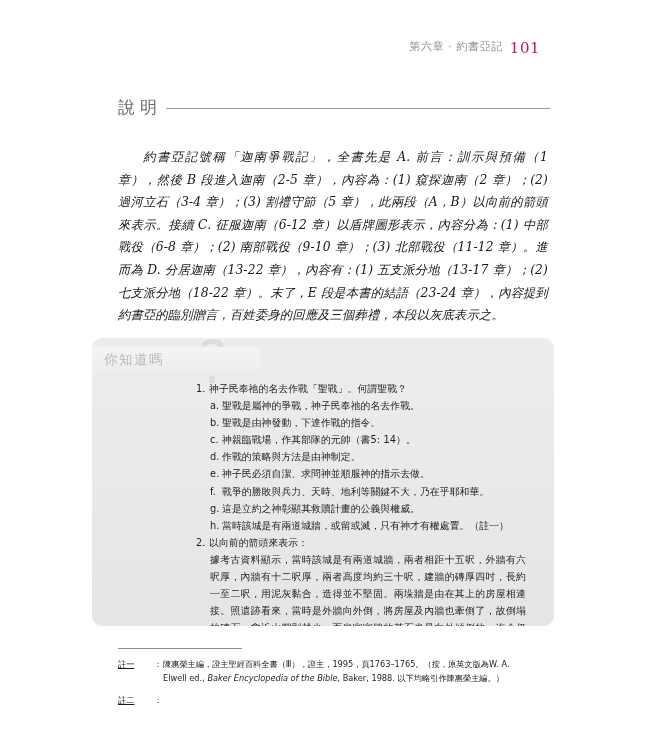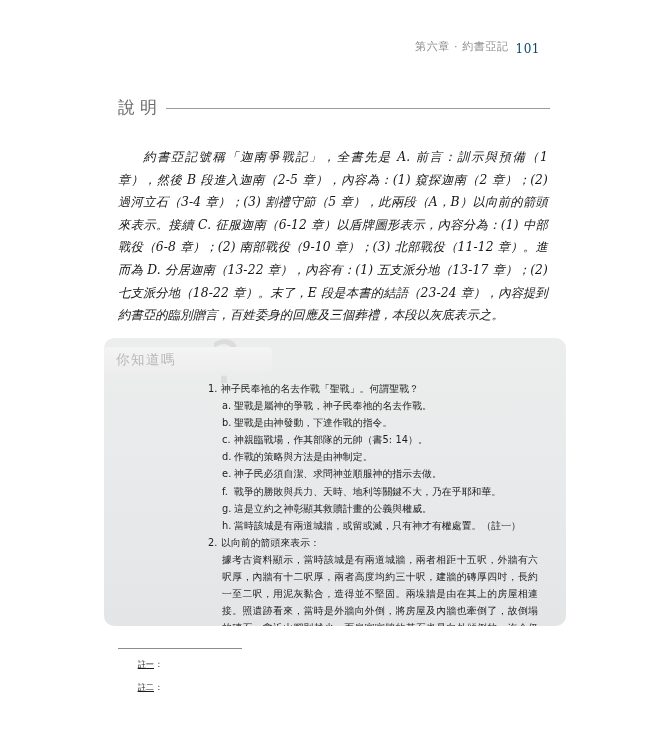--- a/index.html
+++ b/index.html
@@ -27,22 +27,22 @@
     box-sizing: border-box;
     color: #8e8e8e;
     white-space: nowrap;
   }
   .page-header .chap {
     font-size: 11px;
     letter-spacing: 0.6px;
     vertical-align: 3px;
   }
   .page-header .folio {
-    font-size: 12px;
-    color: #0c4a6e;
+    font-size: 15px;
+    color: #be185d;
     margin-left: 7px;
     letter-spacing: 0.5px;
     font-family: "DejaVu Serif", "Liberation Serif", serif;
     margin-top: 28px;
   }
 
   
   .section-title-row {
     position: absolute;
     top: 96px;
@@ -80,21 +80,21 @@
     color: #151515;
     letter-spacing: 0.15px;
     font-style: italic;
   }
   .intro .indent { display: inline-block; width: 24px; }
 
   
   .know-panel {
     position: absolute;
     top: 338px;
-    left: 104px;
+    left: 92px;
     width: 462px;
     height: 288px;
     background: linear-gradient(to bottom, #eceded 0%, #e8e9ea 55%, #e4e5e6 100%);
     border-radius: 10px;
     box-sizing: border-box;
     overflow: hidden;
   }
   .know-tab {
     position: absolute;
     top: 9px;
@@ -166,21 +166,20 @@
     background: #8d8d8d;
     margin-bottom: 9px;
   }
   .fn-row {
     display: flex;
     font-size: 8.2px;
     line-height: 13.6px;
     color: #1c1c1c;
     margin-bottom: 9px;
     font-family: "DejaVu Sans", "Liberation Sans", sans-serif;
-    text-align: right;
   }
   .fn-label {
     width: 36px;
     flex: none;
     text-decoration: underline;
     text-underline-offset: 1px;
   }
   .fn-colon { width: 9px; flex: none; }
   .fn-text  { flex: 1; }
   .fn-text i { font-style: italic; }
@@ -257,19 +256,20 @@
 
   </div>
 </div>
 
 <div class="footnotes">
   <div class="fn-rule"></div>
 
   <div class="fn-row">
     <span class="fn-label">註一</span>
     <span class="fn-colon">：</span>
+    <span class="fn-text"><span>陳惠榮主編，證主聖經百科全書（Ⅲ），證主，1995，頁1763–1765。（按，原英文版為W. A.</span><br><span>Elwell ed., </span><i>Baker Encyclopedia of the Bible</i><span>, Baker, 1988. 以下均略引作陳惠榮主編。）</span></span>
   </div>
 
   <div class="fn-row">
     <span class="fn-label">註二</span>
     <span class="fn-colon">：</span>
   </div>
 </div>
 
 </body></html>

